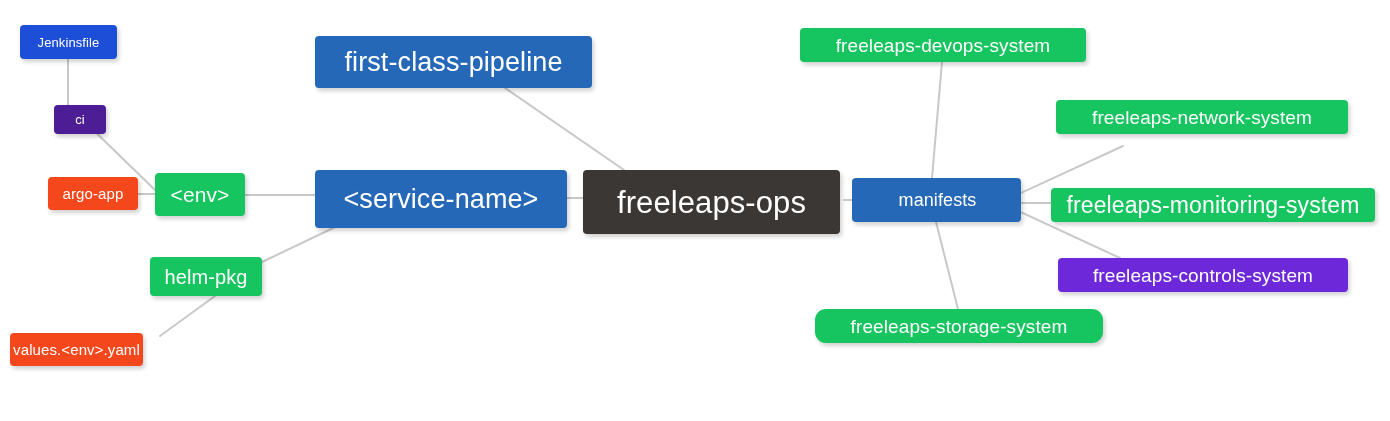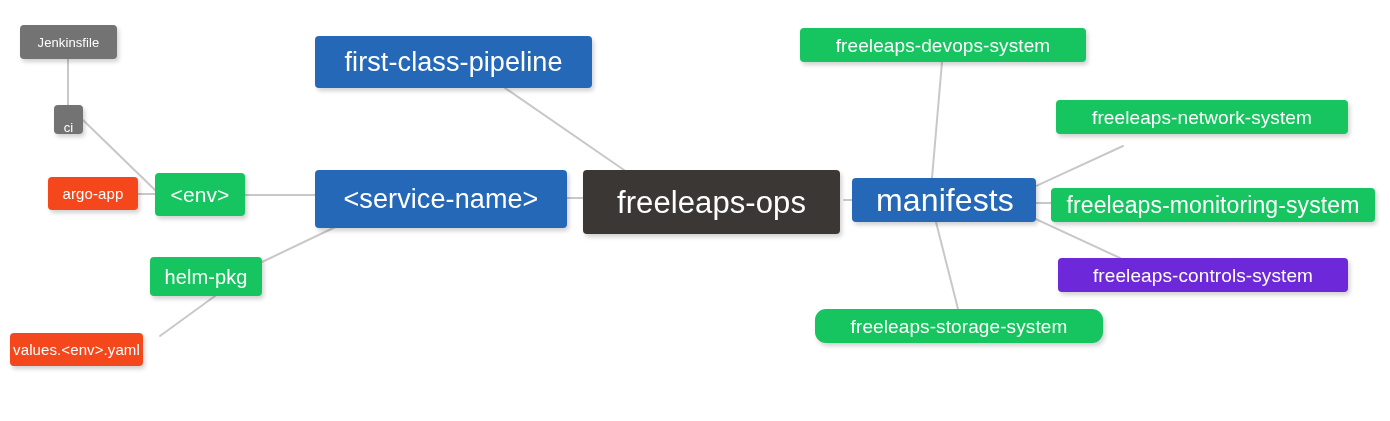--- a/index.html
+++ b/index.html
@@ -57,24 +57,24 @@
       <line x1="505" y1="88" x2="624" y2="170" stroke="#c8c8c8" stroke-width="2" stroke-linecap="round"></line>
       <line x1="567" y1="198" x2="583" y2="198" stroke="#c8c8c8" stroke-width="2" stroke-linecap="round"></line>
       <line x1="844" y1="200" x2="852" y2="200" stroke="#c8c8c8" stroke-width="2" stroke-linecap="round"></line>
       <line x1="932" y1="178" x2="942" y2="62" stroke="#c8c8c8" stroke-width="2" stroke-linecap="round"></line>
       <line x1="1010" y1="198" x2="1123" y2="146" stroke="#c8c8c8" stroke-width="2" stroke-linecap="round"></line>
       <line x1="1010" y1="203" x2="1051" y2="203" stroke="#c8c8c8" stroke-width="2" stroke-linecap="round"></line>
       <line x1="1010" y1="207" x2="1120" y2="258" stroke="#c8c8c8" stroke-width="2" stroke-linecap="round"></line>
       <line x1="936" y1="222" x2="958" y2="309" stroke="#c8c8c8" stroke-width="2" stroke-linecap="round"></line>
     </svg>
   <div id="node-layer">
-      <div class="node" style="left: 20px; top: 25px; width: 97px; height: 34px; background: #737373; font-size: 13px;">
+      <div class="node" style="left: 20px; top: 25px; width: 97px; height: 34px; background: #1d4ed8; font-size: 13px;">
         <span class="node-label">Jenkinsfile</span>
       </div>
-      <div class="node" style="left: 54px; top: 105px; width: 29px; height: 29px; background: #737373; font-size: 13px; align-items: flex-end;">
+      <div class="node" style="left: 54px; top: 105px; width: 52px; height: 29px; background: #4c1d95; font-size: 13px;">
         <span class="node-label">ci</span>
       </div>
       <div class="node" style="left: 32px; top: 177px; width: 90px; height: 33px; background: rgb(244, 72, 28); font-size: 15px; margin-left: 16px;">
         <span class="node-label">argo-app</span>
       </div>
       <div class="node" style="left: 155px; top: 173px; width: 90px; height: 43px; background: rgb(22, 197, 95); font-size: 21px;">
         <span class="node-label">&lt;env&gt;</span>
       </div>
       <div class="node" style="left: 150px; top: 257px; width: 112px; height: 39px; background: rgb(22, 197, 95); font-size: 20px;">
         <span class="node-label">helm-pkg</span>
@@ -84,21 +84,21 @@
       </div>
       <div class="node" style="left: 315px; top: 170px; width: 252px; height: 58px; background: rgb(38, 104, 184); font-size: 27px;">
         <span class="node-label">&lt;service-name&gt;</span>
       </div>
       <div class="node" style="left: 315px; top: 36px; width: 277px; height: 52px; background: rgb(38, 104, 184); font-size: 27px;">
         <span class="node-label">first-class-pipeline</span>
       </div>
       <div class="node" style="left: 583px; top: 170px; width: 257px; height: 64px; background: rgb(59, 55, 52); font-size: 31px;">
         <span class="node-label">freeleaps-ops</span>
       </div>
-      <div class="node" style="left: 852px; top: 178px; width: 184px; height: 44px; background: rgb(38, 104, 184); font-size: 32px; padding-left: 12px;">
+      <div class="node" style="left: 852px; top: 178px; width: 169px; height: 44px; background: rgb(38, 104, 184); font-size: 18px; padding-left: 12px;">
         <span class="node-label">manifests</span>
       </div>
       <div class="node" style="left: 800px; top: 28px; width: 286px; height: 34px; background: rgb(22, 197, 95); font-size: 19px;">
         <span class="node-label">freeleaps-devops-system</span>
       </div>
       <div class="node" style="left: 1056px; top: 100px; width: 292px; height: 34px; background: rgb(22, 197, 95); font-size: 19px;">
         <span class="node-label">freeleaps-network-system</span>
       </div>
       <div class="node" style="left: 1051px; top: 188px; width: 324px; height: 34px; background: rgb(22, 197, 95); font-size: 23px;">
         <span class="node-label">freeleaps-monitoring-system</span>

